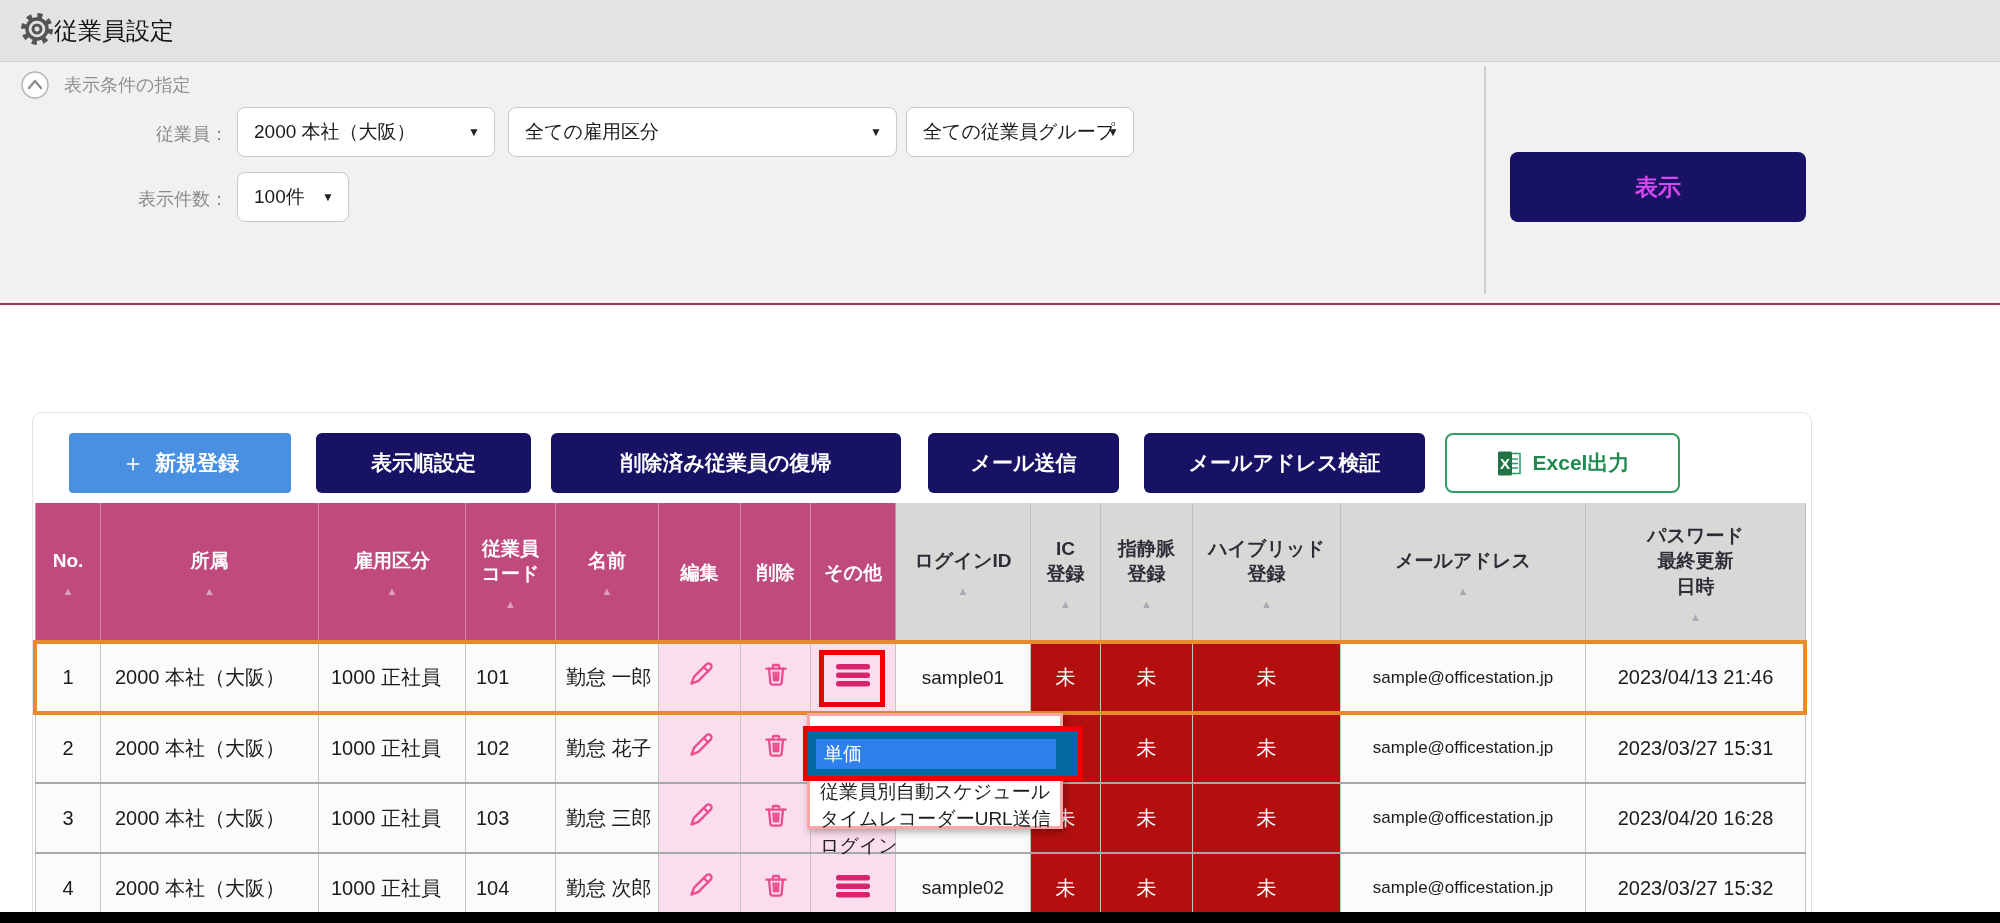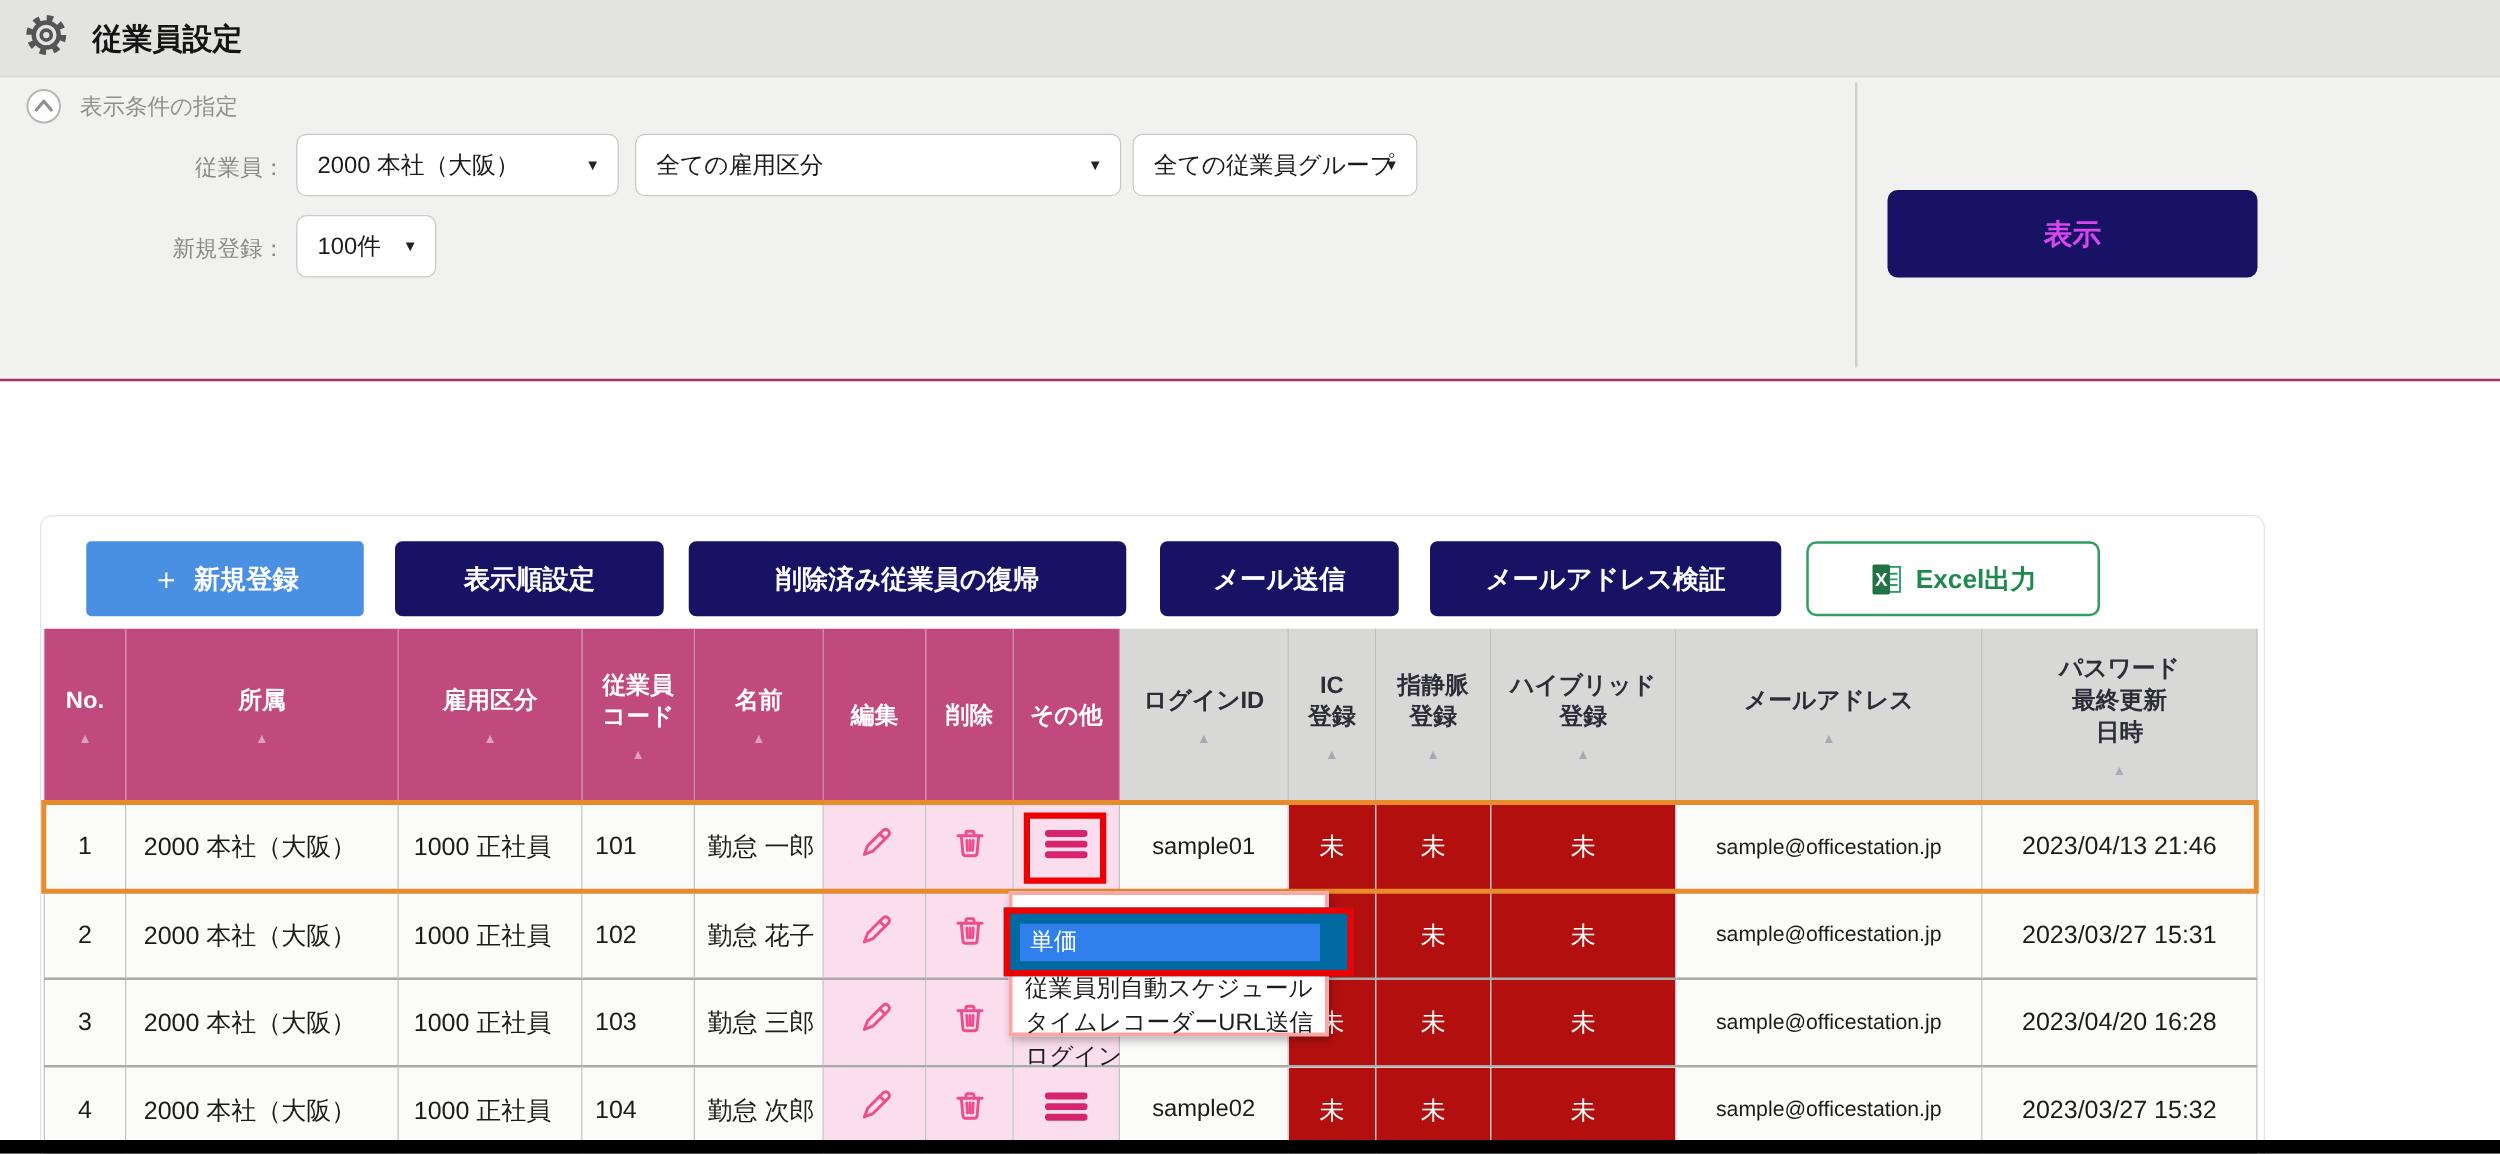--- a/index.html
+++ b/index.html
@@ -2,21 +2,21 @@
 <html><head>
 <meta charset="utf-8">
 <style>
   html,body{margin:0;padding:0;}
   #page{position:relative;width:2000px;height:923px;background:#ffffff;overflow:hidden;
         font-family:"Liberation Sans","DejaVu Sans",sans-serif;color:#1b1b1b;}
   
   .topbar{position:absolute;left:0;top:0;width:2000px;height:61px;background:#e3e3e1;
           border-bottom:1px solid #d2d2d0;display:flex;align-items:center;}
   .topbar .gear{margin-left:20px;}
-  .topbar .title{margin-left:20px;font-size:24px;font-weight:bold;color:#141414;}
+  .topbar .title{font-size:24px;font-weight:normal;color:#141414;}
   
   .filter{position:absolute;left:0;top:62px;width:2000px;height:241px;background:#f1f1ef;
           border-bottom:2px solid #a23360;}
   .collapse-btn{position:absolute;left:20px;top:8px;cursor:pointer;}
   .section-title{position:absolute;left:64px;top:11px;font-size:18px;color:#8f8f8f;}
   .flabel{position:absolute;width:172px;text-align:right;font-size:18px;color:#8a8a8a;}
   .sel{position:absolute;height:50px;background:#ffffff;border:1px solid #c9c9c9;border-radius:8px;
        display:flex;align-items:center;box-sizing:border-box;cursor:pointer;}
   .sel .val{margin-left:16px;font-size:19px;color:#1a1a1a;white-space:nowrap;}
   .sel .caret{position:absolute;right:14px;font-size:12px;color:#222222;}
@@ -98,21 +98,21 @@
     <span class="caret">▼</span>
   </div>
   <div class="sel" style="left:508px;top:107px;width:389px;">
     <span class="val">全ての雇用区分</span>
     <span class="caret">▼</span>
   </div>
   <div class="sel" style="left:906px;top:107px;width:228px;">
     <span class="val">全ての従業員グループ</span>
     <span class="caret">▼</span>
   </div>
-  <div class="flabel" style="left:56px;top:187px;">新規登録：</div>
+  <div class="flabel" style="left:56px;top:187px;">表示件数：</div>
   <div class="sel" style="left:237px;top:172px;width:112px;">
     <span class="val">100件</span>
     <span class="caret">▼</span>
   </div>
   <div class="vdivider"></div>
   <div class="show-btn">表示</div>
 
   <div class="card"></div>
 
   <div class="tbtn blue" style="left:69px;width:222px;">

